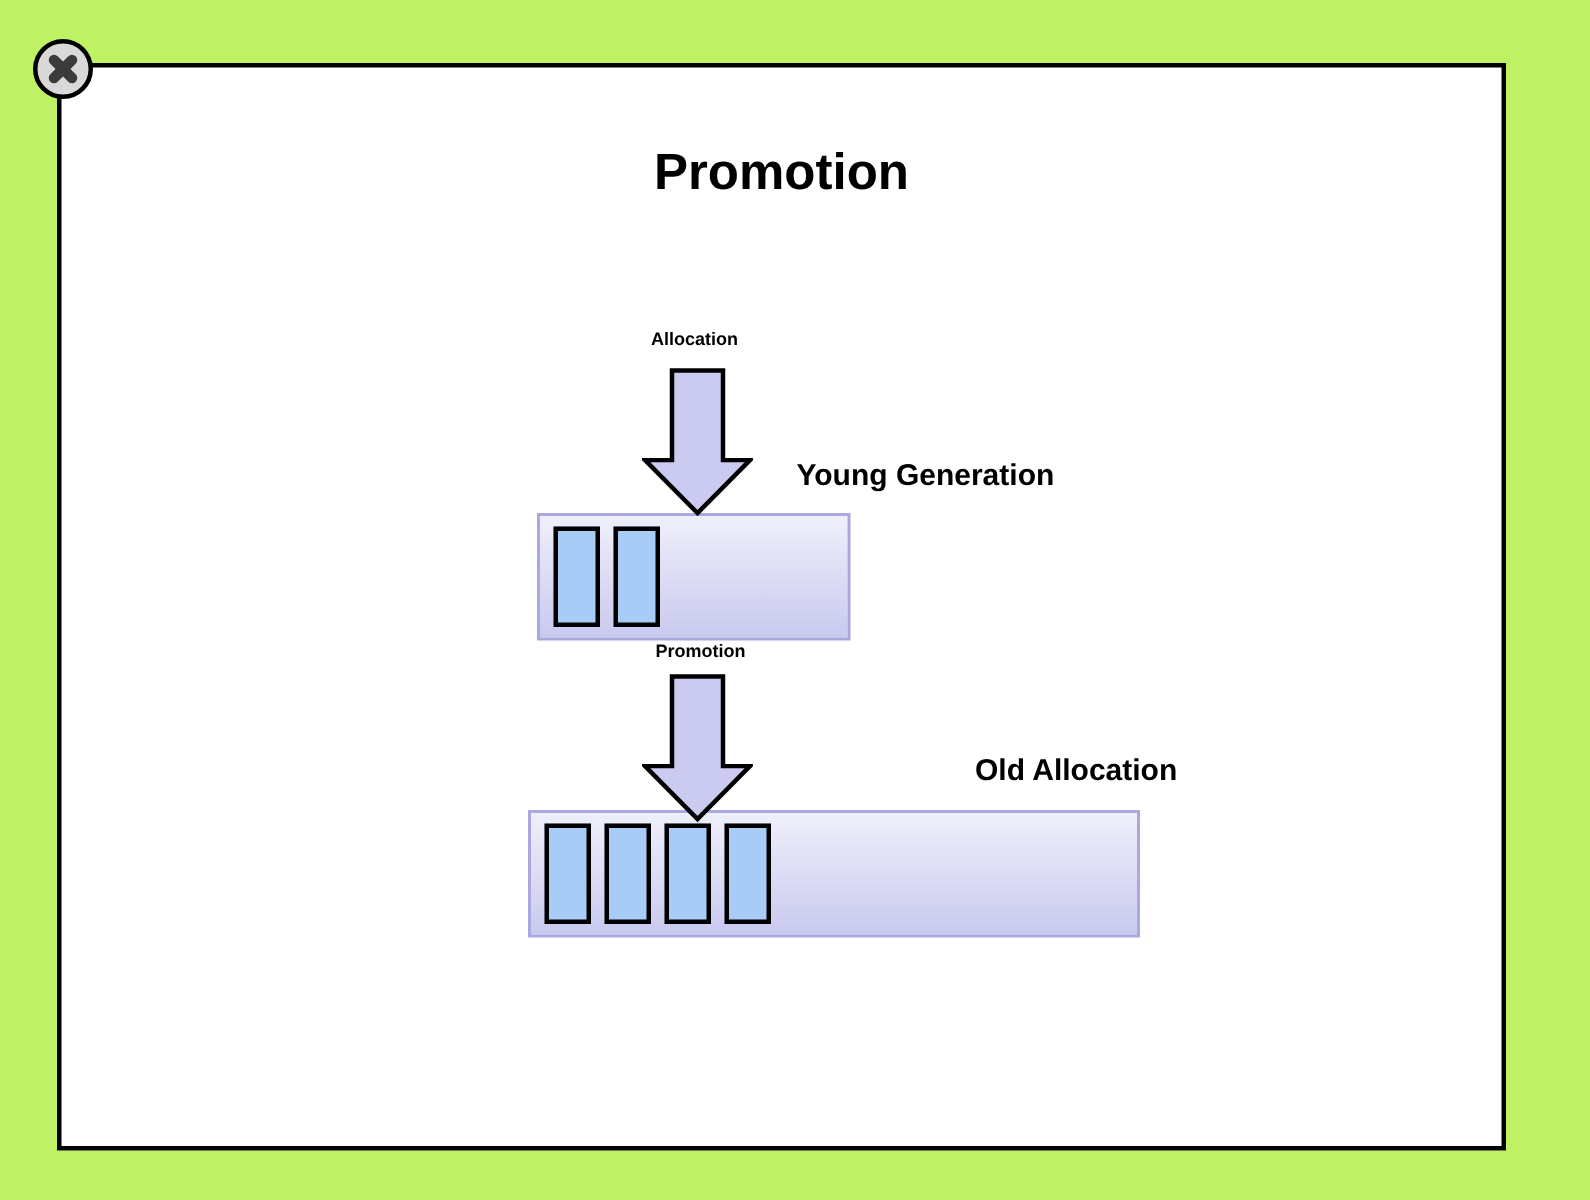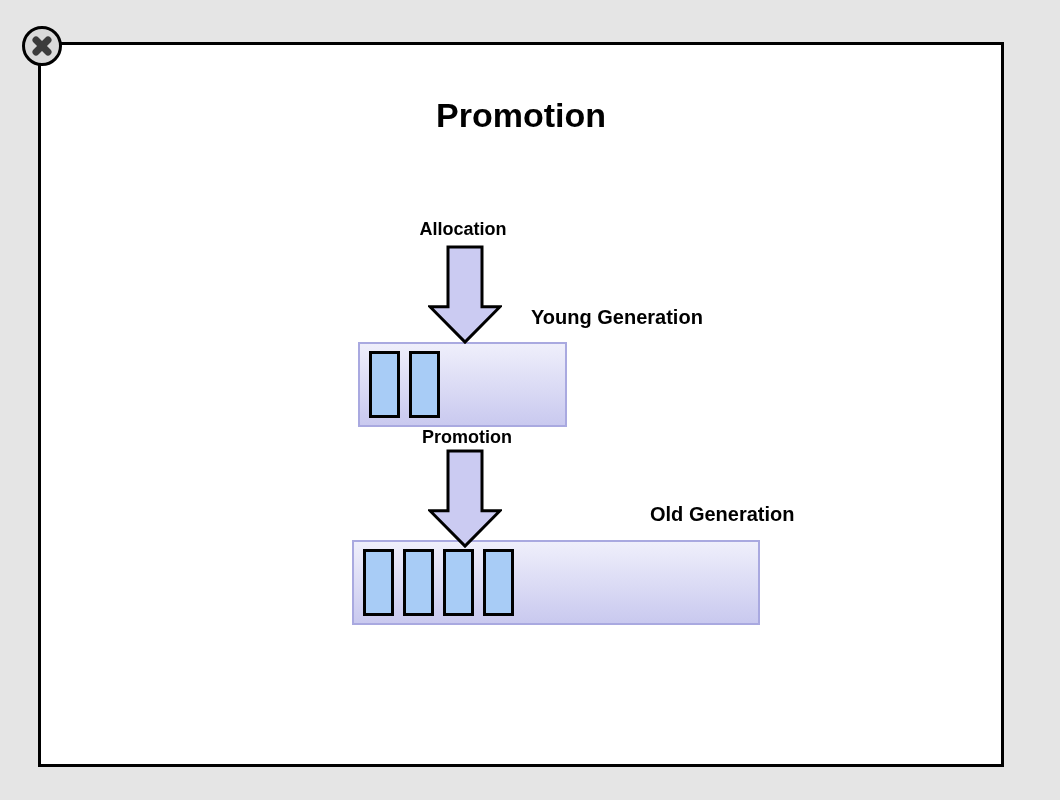--- a/index.html
+++ b/index.html
@@ -13,21 +13,21 @@
     --text-color: #000000;
     --close-bg: #d9d9d9;
     --close-glyph: #3b3b3b;
   }
   * { margin: 0; padding: 0; box-sizing: border-box; }
   html, body { background: #ffffff; }
   .stage {
     position: relative;
     width: 1060px;
     height: 800px;
-    background: #e5e5e5;
+    background: #bef264;
     font-family: "Liberation Sans", sans-serif;
     color: var(--text-color);
     overflow: hidden;
   }
   .frame {
     position: absolute;
     left: 38px; top: 42px;
     width: 966px; height: 725px;
     border: 3px solid var(--frame-border);
     background: #ffffff;
@@ -50,21 +50,21 @@
     left: 38px; top: 96px;
     width: 966px;
     text-align: center;
     font-size: 34px;
     font-weight: bold;
     z-index: 2;
   }
   .arrow-label {
     position: absolute;
     transform: translateX(-50%);
-    font-size: 18px;
+    font-size: 12px;
     font-weight: bold;
     white-space: nowrap;
     z-index: 3;
   }
   .arrow-label.allocation { left: 463px; top: 219px; }
   .arrow-label.promotion  { left: 467px; top: 427px; }
   .region-label {
     position: absolute;
     font-size: 20px;
     font-weight: bold;
@@ -139,21 +139,21 @@
         <div class="block"></div>
       </div>
   </div>
 
   <div class="arrow-label promotion">Promotion</div>
 
   <svg class="arrow-svg arrow-2" viewBox="0 0 74 102" preserveAspectRatio="none">
     <polygon points="20,2 54,2 54,63 72,63 37,99 2,63 20,63"></polygon>
   </svg>
 
-  <div class="region-label old">Old Generation</div>
+  <div class="region-label old">Old Allocation</div>
 
   <div class="region old">
     <div class="blocks">
         <div class="block"></div>
         <div class="block"></div>
         <div class="block"></div>
         <div class="block"></div>
       </div>
   </div>
 

